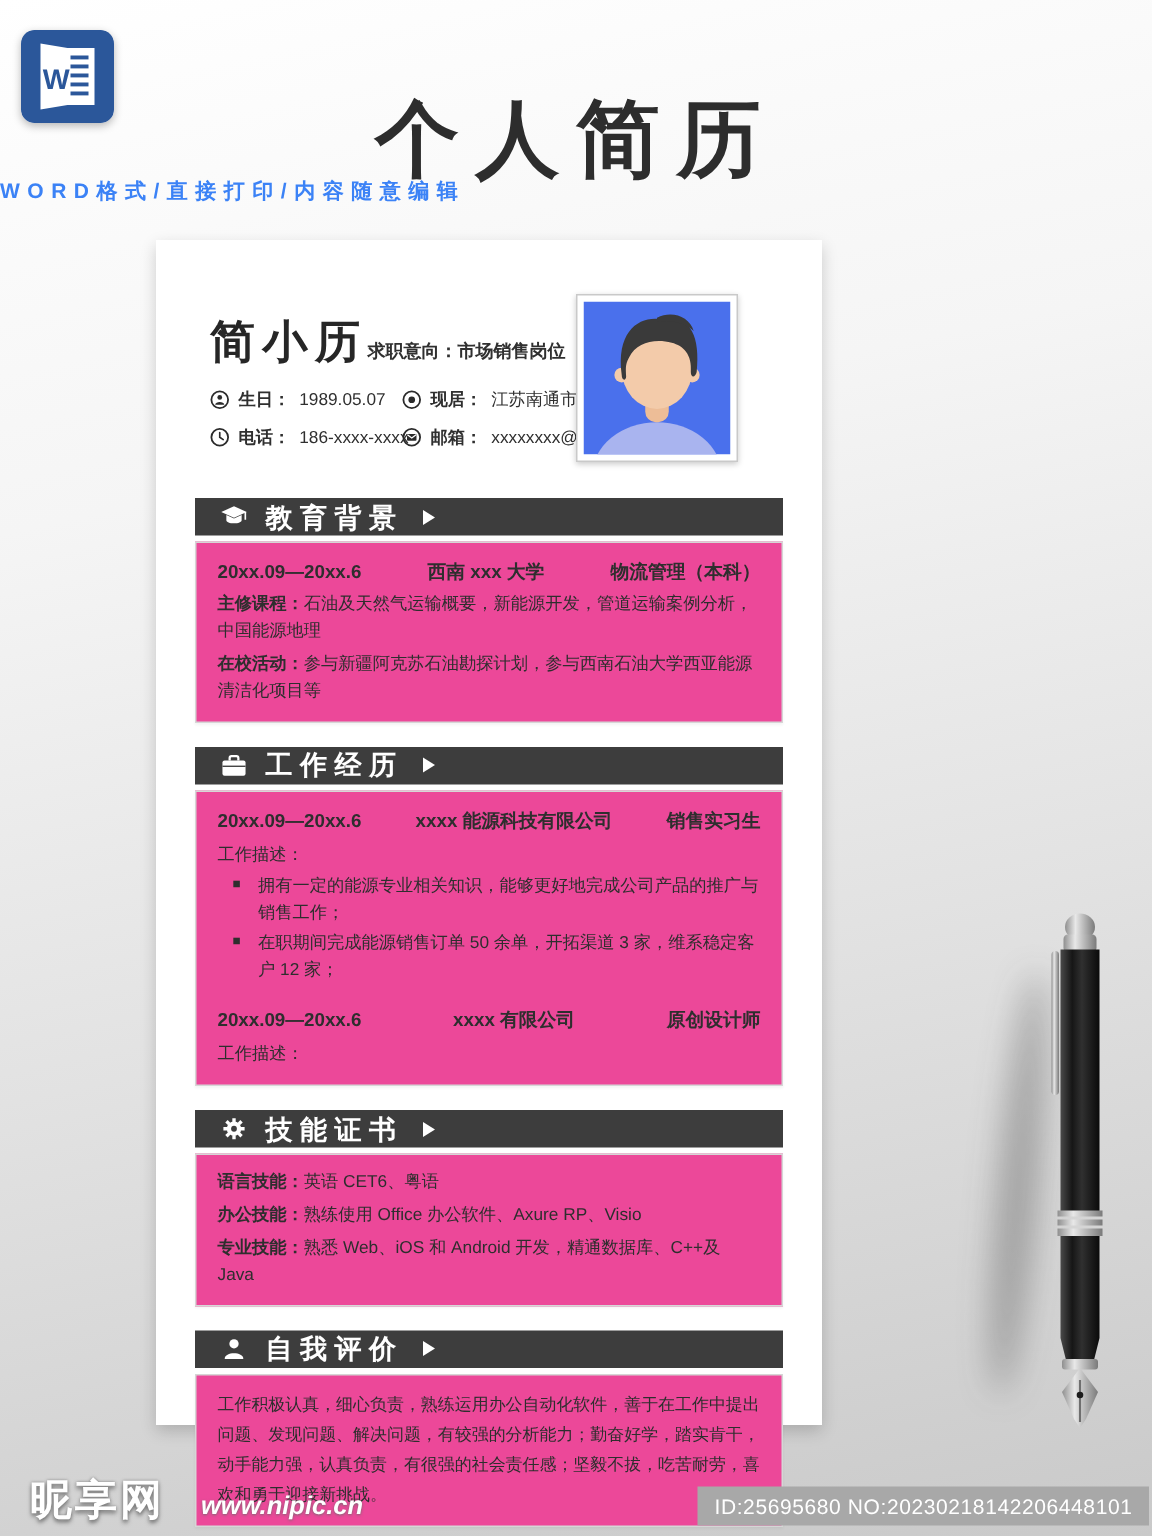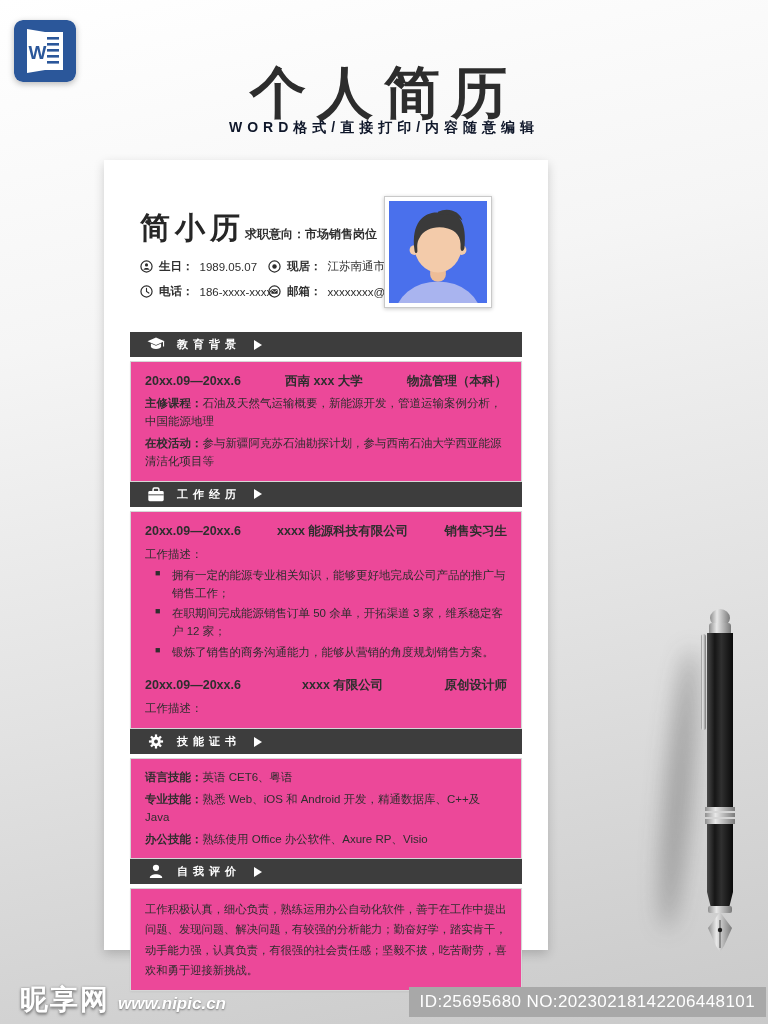--- a/index.html
+++ b/index.html
@@ -4,21 +4,21 @@
 <style>
   html,body{margin:0;padding:0;}
   body{
     width:768px;height:1024px;position:relative;overflow:hidden;
     background:linear-gradient(168deg,#ffffff 0%,#f5f5f5 30%,#e2e2e2 62%,#c9c9c9 100%);
     font-family:"Liberation Sans","DejaVu Sans",sans-serif;color:#2f2f2f;
   }
   
   .word-icon{position:absolute;left:14px;top:20px;width:62px;height:62px;border-radius:9px;box-shadow:0 2px 6px rgba(0,0,0,.28);}
   .main-title{position:absolute;top:56px;left:0;right:0;text-align:center;font-size:56px;font-weight:bold;letter-spacing:11px;color:#2d2d2d;}
-  .sub-title{position:absolute;top:119px;left:0;right:0;text-align:center;font-size:14px;font-weight:600;letter-spacing:5px;color:#0f172a;}
+  .sub-title{position:absolute;top:119px;left:0;right:0;font-size:14px;font-weight:600;letter-spacing:5px;color:#3b82f6;}
 
   
   .paper{position:absolute;left:104px;top:160px;width:444px;height:790px;background:#fff;
     box-shadow:0 4px 10px rgba(0,0,0,.18);box-sizing:border-box;padding:0 26px;}
 
   
   .personal{position:relative;height:172px;}
   .name-row{position:absolute;left:10px;top:48px;display:flex;align-items:baseline;}
   .name{font-size:30px;font-weight:bold;letter-spacing:5px;color:#262626;}
   .intention{font-size:12px;font-weight:bold;color:#303030;}
@@ -26,45 +26,45 @@
   .contact{display:flex;align-items:center;gap:6px;white-space:nowrap;}
   .contact .ci{width:13px;height:13px;flex:none;display:block;}
   .contact .lbl{font-weight:bold;}
   .photo{position:absolute;top:36px;right:30px;width:108px;height:112px;background:#fff;border:1px solid #c9c9c9;
     box-shadow:0 1px 4px rgba(0,0,0,.22);padding:4px;box-sizing:border-box;}
   .photo svg{display:block;width:100%;height:100%;}
 
   
   .sec-bar{height:25px;background:#3d3d3d;display:flex;align-items:center;padding:0 17px;color:#fff;}
   .sec-bar .sic{width:18px;height:15px;margin-right:12px;flex:none;}
-  .sec-title{font-size:11px;font-weight:600;letter-spacing:5px;}
+  .sec-title{font-size:18px;font-weight:600;letter-spacing:5px;}
   .arrow{margin-left:13px;width:0;height:0;border-left:8px solid #fff;border-top:5px solid transparent;border-bottom:5px solid transparent;}
   .sec-box{border:1px solid #d6d6d6;margin-top:4px;background:#ec4899;padding:10px 14px;font-size:11.5px;line-height:1.55;color:#2e2e2e;box-shadow:0 1px 2px rgba(0,0,0,.05);}
-  .sec-gap{}
+  .sec-gap{margin-top:16px;}
   .entry-row{display:flex;justify-content:space-between;align-items:baseline;font-weight:bold;font-size:12.5px;}
   .kv{margin-top:4px;}
   .kv .lbl{font-weight:bold;}
   .desc-label{margin-top:5px;}
   ul.bullets{margin:1px 0 0 10px;padding:0;list-style:none;}
   ul.bullets li{position:relative;padding-left:17px;margin-top:3px;}
   ul.bullets li::before{content:"■";position:absolute;left:0;top:0;font-size:9px;}
   .job2{margin-top:14px;}
   .eval-text{margin:0;font-size:11.3px;line-height:1.78;}
 
   
   .pen-shadow{position:absolute;left:666px;top:648px;width:26px;height:282px;background:rgba(40,40,40,.32);filter:blur(11px);transform:rotate(5deg);border-radius:50%;}
   .pen{position:absolute;left:676px;top:604px;width:84px;height:348px;}
   .pen svg{display:block;width:100%;height:100%;}
 
   
-  .wm-logo{position:absolute;left:20px;bottom:5px;display:flex;align-items:baseline;gap:8px;color:#fff;}
+  .wm-logo{position:absolute;left:20px;bottom:5px;display:flex;align-items:baseline;gap:24px;color:#fff;}
   .wm-name{font-size:28px;font-weight:bold;letter-spacing:2px;
     text-shadow:0 0 2px rgba(130,130,130,.95),0 2px 3px rgba(105,105,105,.9);}
   .wm-url{font-size:17px;font-weight:bold;font-style:italic;text-shadow:0 1px 2px rgba(110,110,110,.95);}
-  .wm-id{position:absolute;right:2px;bottom:7px;background:#a8a8a8;color:#fff;font-size:17px;padding:5px 11px;letter-spacing:.4px;}
+  .wm-id{position:absolute;right:2px;bottom:7px;background:#a8a8a8;color:#fff;font-size:14px;padding:5px 11px;letter-spacing:.4px;}
 </style>
 </head>
 <body>
 
 <svg class="word-icon" viewBox="0 0 62 62">
   <rect width="62" height="62" rx="8" fill="#2b579a"></rect>
   <rect x="29" y="12" width="20" height="38" fill="#ffffff"></rect>
   <rect x="33" y="17" width="12" height="2.6" fill="#2b579a"></rect>
   <rect x="33" y="23" width="12" height="2.6" fill="#2b579a"></rect>
   <rect x="33" y="29" width="12" height="2.6" fill="#2b579a"></rect>
@@ -172,21 +172,20 @@
     <div>
       <div class="entry-row">
         <span>20xx.09—20xx.6</span>
         <span>xxxx 能源科技有限公司</span>
         <span>销售实习生</span>
       </div>
       <div class="desc-label">工作描述：</div>
       <ul class="bullets">
         <li>拥有一定的能源专业相关知识，能够更好地完成公司产品的推广与销售工作；</li>
         <li>在职期间完成能源销售订单 50 余单，开拓渠道 3 家，维系稳定客户 12 家；</li>
-        <li>锻炼了销售的商务沟通能力，能够从营销的角度规划销售方案。</li>
       </ul>
     </div>
     <div class="job2">
       <div class="entry-row">
         <span>20xx.09—20xx.6</span>
         <span>xxxx 有限公司</span>
         <span>原创设计师</span>
       </div>
       <div class="desc-label">工作描述：</div>
     </div>
@@ -208,24 +207,24 @@
       <circle cx="7" cy="7" r="1.8" fill="#3d3d3d"></circle>
     </svg>
     <span class="sec-title">技能证书</span>
     <span class="arrow"></span>
   </div>
   <div class="sec-box">
     <div class="kv" style="margin-top:0;">
       <span class="lbl">语言技能：</span><span>英语 CET6、粤语</span>
     </div>
     <div class="kv">
+      <span class="lbl">办公技能：</span><span>熟练使用 Office 办公软件、Axure RP、Visio</span>
+    </div>
+    <div class="kv">
       <span class="lbl">专业技能：</span><span>熟悉 Web、iOS 和 Android 开发，精通数据库、C++及 Java</span>
-    </div>
-    <div class="kv">
-      <span class="lbl">办公技能：</span><span>熟练使用 Office 办公软件、Axure RP、Visio</span>
     </div>
   </div>
 
   <div class="sec-bar sec-gap">
     <svg class="sic" viewBox="0 0 14 14" fill="#ffffff">
       <circle cx="7" cy="3.6" r="2.9"></circle>
       <path d="M1.2 13 C1.2 8.4 12.8 8.4 12.8 13 Z"></path>
     </svg>
     <span class="sec-title">自我评价</span>
     <span class="arrow"></span>

